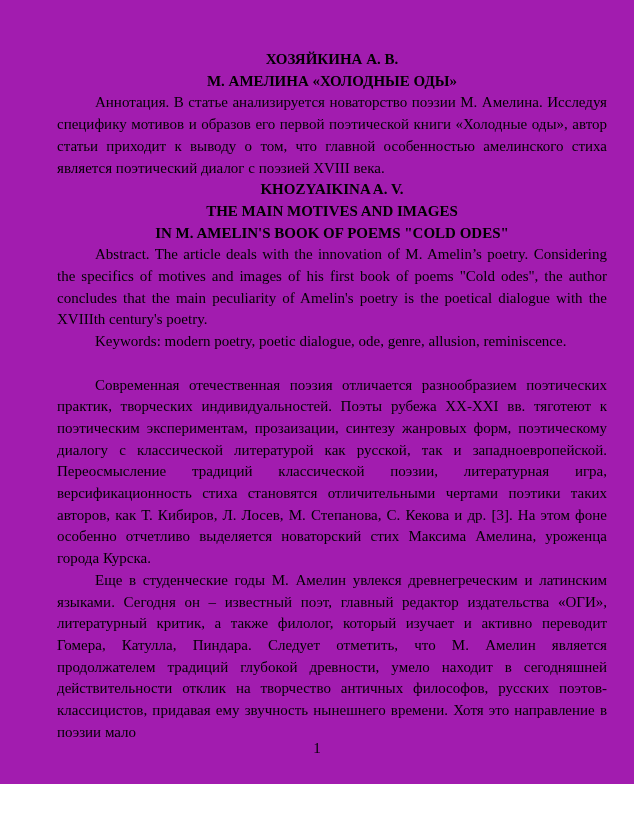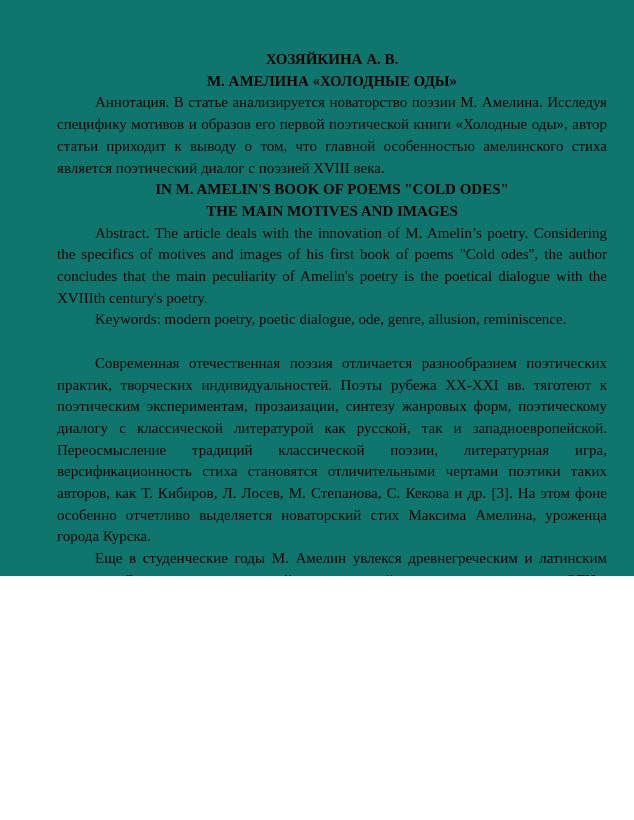--- a/index.html
+++ b/index.html
@@ -3,22 +3,22 @@
 <meta charset="utf-8">
 <style>
   html, body {
     margin: 0;
     padding: 0;
     background: #ffffff;
   }
   .page {
     position: relative;
     width: 634px;
-    height: 576px;
-    background: #0f766e;
+    height: 784px;
+    background: #a21caf;
     color: #000000;
     font-family: "Liberation Serif", "DejaVu Serif", serif;
     font-size: 15px;
     line-height: 21.7px;
     overflow: hidden;
   }
   .content {
     position: absolute;
     top: 49px;
     left: 57px;
@@ -54,22 +54,23 @@
 
 <div class="page">
   <div class="content">
 
     <div class="heading-line">ХОЗЯЙКИНА А. В.</div>
     <div class="heading-line">М. АМЕЛИНА «ХОЛОДНЫЕ ОДЫ»</div>
 
     <p class="para"><span class="bold-label">Аннотация.</span><span> В статье анализируется новаторство поэзии М. Амелина. Исследуя специфику мотивов и образов его первой поэтической книги «Холодные оды», автор статьи приходит к выводу о том, что главной особенностью амелинского стиха является поэтический диалог с поэзией XVIII века.</span></p>
 
 
+    <div class="heading-line">KHOZYAIKINA A. V.</div>
+    <div class="heading-line">THE MAIN MOTIVES AND IMAGES</div>
     <div class="heading-line">IN M. AMELIN'S BOOK OF POEMS "COLD ODES"</div>
-    <div class="heading-line">THE MAIN MOTIVES AND IMAGES</div>
 
     <p class="para"><span class="bold-label">Abstract.</span><span> The article deals with the innovation of M. Amelin’s poetry. Considering the specifics of motives and images of his first book of poems "Cold odes", the author concludes that the main peculiarity of Amelin's poetry is the poetical dialogue with the XVIIIth century's poetry.</span></p>
 
     <p class="para"><span class="bold-label">Keywords</span><span>: modern poetry, poetic dialogue, ode, genre, allusion, reminiscence.</span></p>
 
     <div class="blank-line"></div>
 
     <p class="para">Современная отечественная поэзия отличается разнообразием поэтических практик, творческих индивидуальностей. Поэты рубежа XX-XXI вв. тяготеют к поэтическим экспериментам, прозаизации, синтезу жанровых форм, поэтическому диалогу с классической литературой как русской, так и западноевропейской. Переосмысление традиций классической поэзии, литературная игра, версификационность стиха становятся отличительными чертами поэтики таких авторов, как Т. Кибиров, Л. Лосев, М. Степанова, С. Кекова и др. [3]. На этом фоне особенно отчетливо выделяется новаторский стих Максима Амелина, уроженца города Курска.</p>
     <p class="para">Еще в студенческие годы М. Амелин увлекся древнегреческим и латинским языками. Сегодня он – известный поэт, главный редактор издательства «ОГИ», литературный критик, а также филолог, который изучает и активно переводит Гомера, Катулла, Пиндара. Следует отметить, что М. Амелин является продолжателем традиций глубокой древности, умело находит в сегодняшней действительности отклик на творчество античных философов, русских поэтов-классицистов, придавая ему звучность нынешнего времени. Хотя это направление в поэзии мало</p>
 

